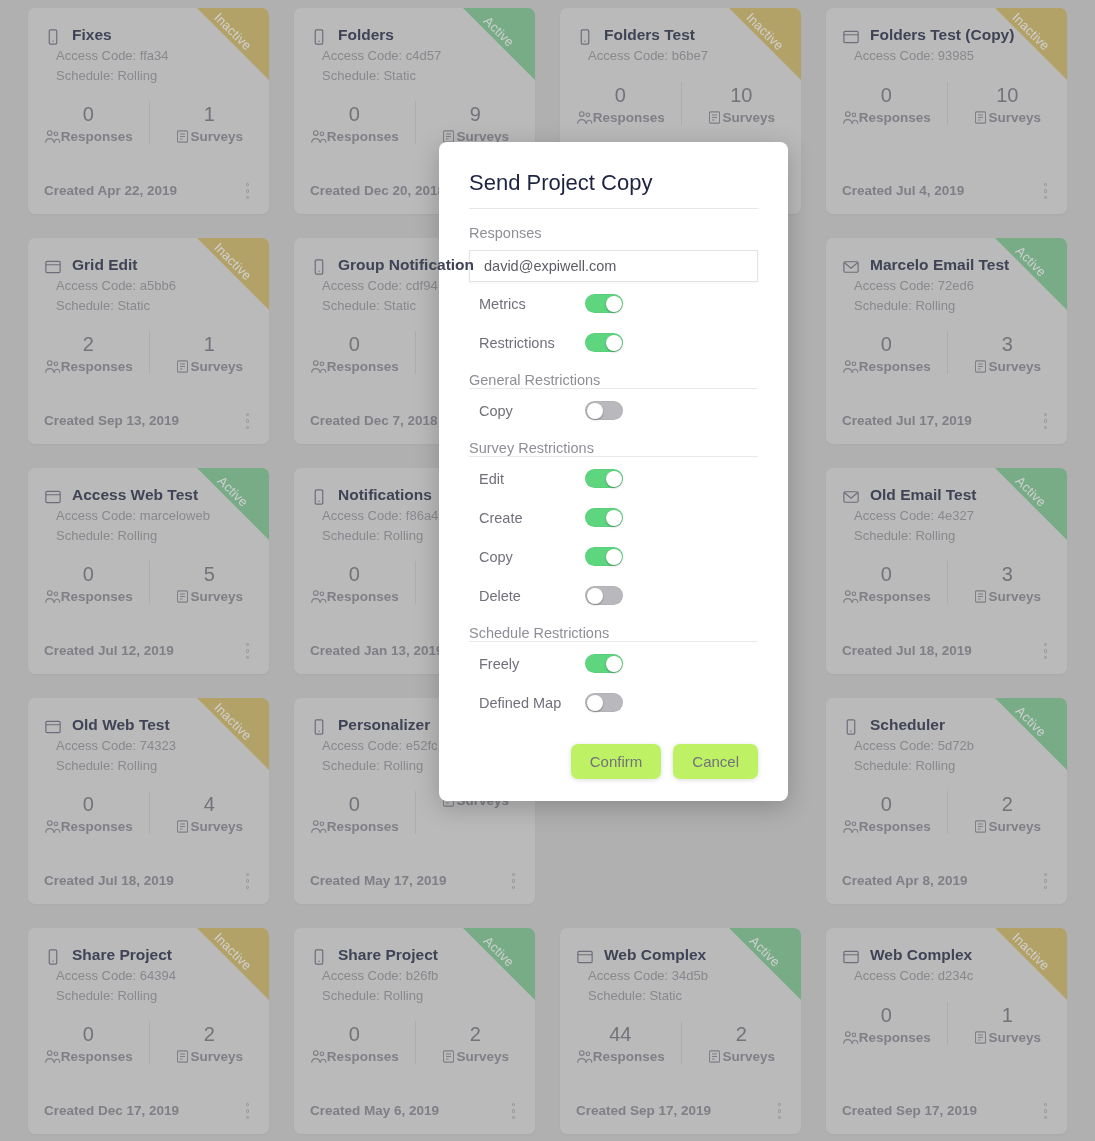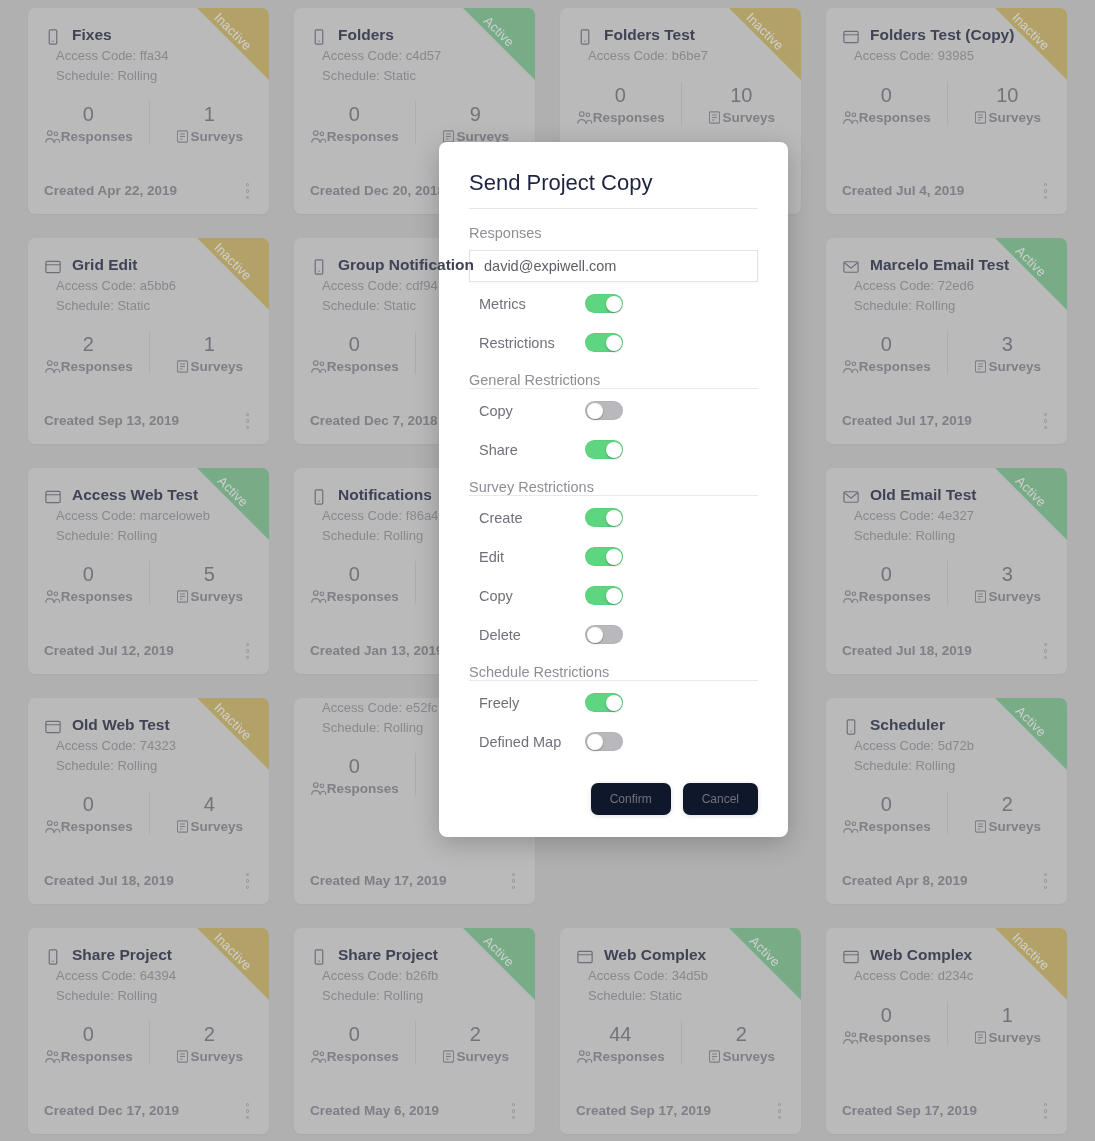--- a/index.html
+++ b/index.html
@@ -231,24 +231,24 @@
   }
 
   .modal-actions {
     display: flex;
     justify-content: flex-end;
     gap: 12px;
     margin-top: 24px;
   }
   .btn {
     border: none;
-    background: #0f172a;
+    background: #bef264;
     border-radius: 7px;
     padding: 9px 19px;
-    font-size: 12px;
+    font-size: 15px;
     color: #72727c;
     font-family: "Liberation Sans", sans-serif;
     box-shadow: 0 1px 5px rgba(0,0,0,0.14);
     cursor: pointer;
   }
 </style>
 </head>
 <body>
 
 <div id="app">
@@ -863,20 +863,31 @@
         <div class="card-foot">
           <span>Created Jul 18, 2019</span>
           <span class="kebab">
             <i></i>
             <i></i>
             <i></i>
           </span>
         </div>
       </div>
       <div class="card">
+        <div class="card-head">
+          <span class="type-icon">
+            <svg width="18" height="18" viewBox="0 0 24 24" fill="none" stroke="currentColor" stroke-width="1.6">
+              <rect x="7" y="2.5" width="10" height="19" rx="1.6"></rect>
+              <circle cx="12" cy="17.5" r="0.9" fill="currentColor" stroke="none"></circle>
+            </svg>
+          </span>
+          <div>
+            <div class="card-title">Personalizer</div>
+          </div>
+        </div>
         <div class="card-meta">
           <div class="card-sub">Access Code: e52fc</div>
           <div class="card-sub">Schedule: Rolling</div>
         </div>
         <div class="stats">
           <div class="stat">
             <div class="stat-num">0</div>
             <div class="stat-label">
               <span>
                 <svg width="17" height="15" viewBox="0 0 24 22" fill="none" stroke="currentColor" stroke-width="1.7">
@@ -1225,35 +1236,29 @@
       </div>
 
     <div id="sections">
         <div class="section-head">General Restrictions</div>
         <div class="toggle-row">
           <span class="tlabel">Copy</span>
           <span class="switch">
             <span class="knob"></span>
           </span>
         </div>
+        <div class="section-head">Survey Restrictions</div>
         <div class="toggle-row">
-          <span class="tlabel">Share</span>
+          <span class="tlabel">Edit</span>
           <span class="switch on">
             <span class="knob"></span>
           </span>
         </div>
-        <div class="section-head">Survey Restrictions</div>
         <div class="toggle-row">
           <span class="tlabel">Create</span>
-          <span class="switch on">
-            <span class="knob"></span>
-          </span>
-        </div>
-        <div class="toggle-row">
-          <span class="tlabel">Edit</span>
           <span class="switch on">
             <span class="knob"></span>
           </span>
         </div>
         <div class="toggle-row">
           <span class="tlabel">Copy</span>
           <span class="switch on">
             <span class="knob"></span>
           </span>
         </div>

